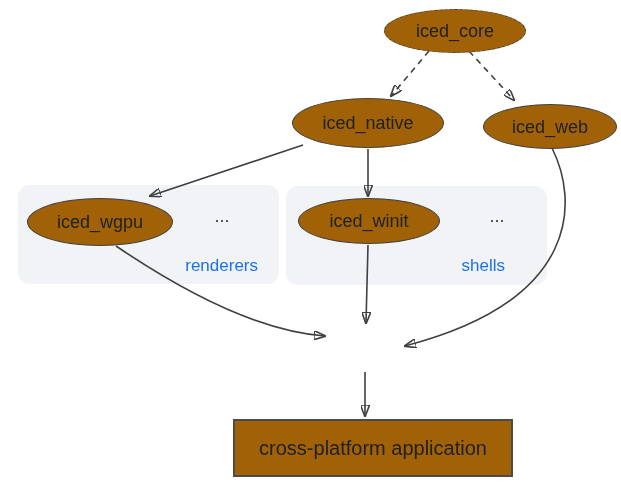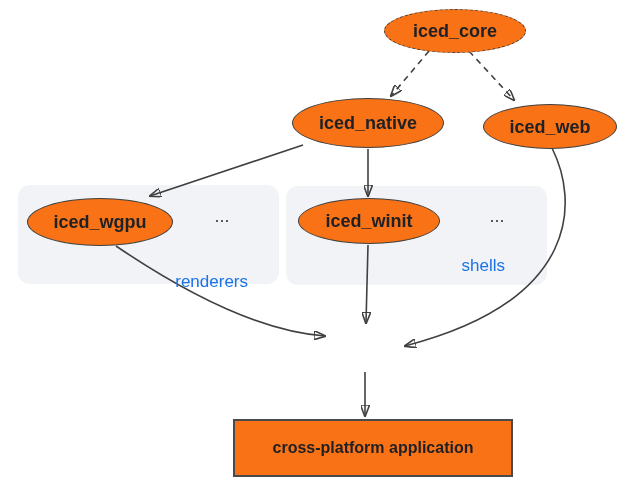--- a/index.html
+++ b/index.html
@@ -21,30 +21,29 @@
     position:absolute;z-index:1;
     background:var(--group-bg);
     border-radius:12px;
   }
   svg.edges{position:absolute;inset:0;z-index:2;}
   svg.edges path{fill:none;stroke:var(--stroke);stroke-width:1.6px;}
   svg.edges path.dashed{stroke-dasharray:6 5;}
   .node{
     position:absolute;z-index:3;
     display:flex;align-items:center;justify-content:center;
-    background:#f97316;color:var(--text);
+    background:#a16207;color:var(--text);
     border:1.5px solid var(--stroke);
     font-size:18px;line-height:1;
     box-sizing:border-box;
     white-space:nowrap;
-    font-weight:bold;
   }
   .ellipse{border-radius:50%;}
   .node.dashed{border-style:dashed;}
-  .rect-node{border-width:2px;border-color:#4a4a4a;font-size:16px;}
+  .rect-node{border-width:2px;border-color:#4a4a4a;font-size:20px;}
   .ellipsis{
     position:absolute;z-index:3;color:#3c4043;
     font-size:18px;text-align:center;
   }
   .group-label{
     position:absolute;z-index:3;
     color:var(--group-label);
     font-size:17px;text-align:right;
   }
   
@@ -52,21 +51,21 @@
   #box-shells{left:286px;top:186px;width:261px;height:99px;}
   #node-iced-core{left:384px;top:9px;width:142px;height:44px;}
   #node-iced-native{left:292px;top:98px;width:152px;height:50px;}
   #node-iced-web{left:483px;top:104px;width:134px;height:45px;}
   #node-iced-wgpu{left:27px;top:198px;width:146px;height:48px;}
   #node-iced-winit{left:298px;top:198px;width:142px;height:46px;}
   #node-iced{left:328px;top:326px;width:74px;height:45px;}
   #node-application{left:233px;top:419px;width:280px;height:58px;}
   #ellipsis-renderers{left:192px;top:206px;width:60px;}
   #ellipsis-shells{left:467px;top:206px;width:60px;}
-  #label-renderers{left:88px;top:256px;width:160px;margin-top:16px;}
+  #label-renderers{left:98px;top:256px;width:160px;}
   #label-shells{left:345px;top:256px;width:160px;}
 </style>
 </head>
 <body>
 
 <div class="canvas">
 
   <div class="group-box" id="box-renderers"></div>
   <div class="group-box" id="box-shells"></div>
 

